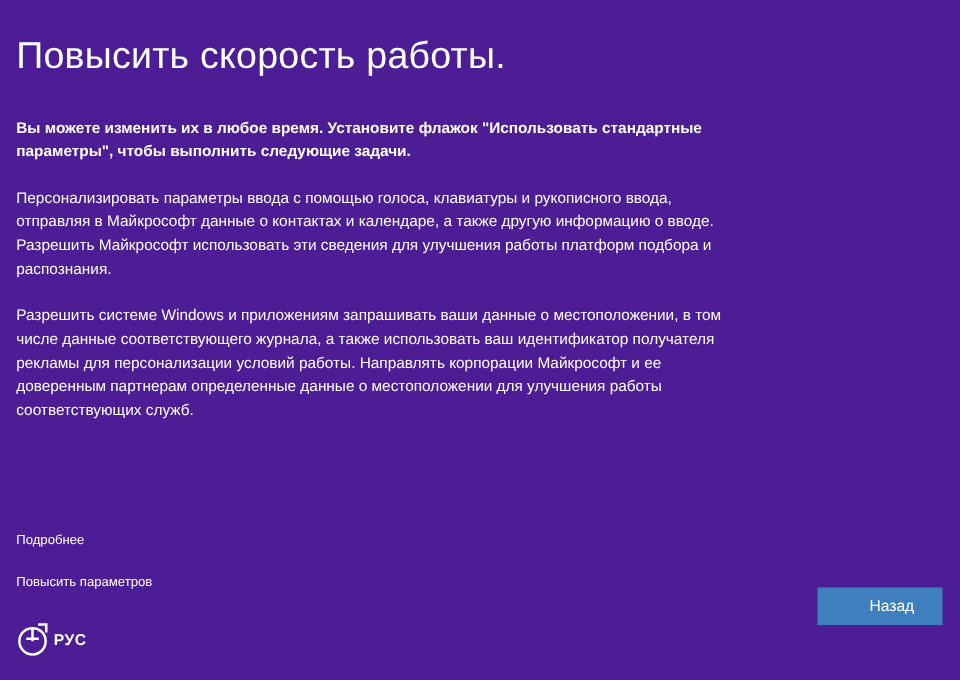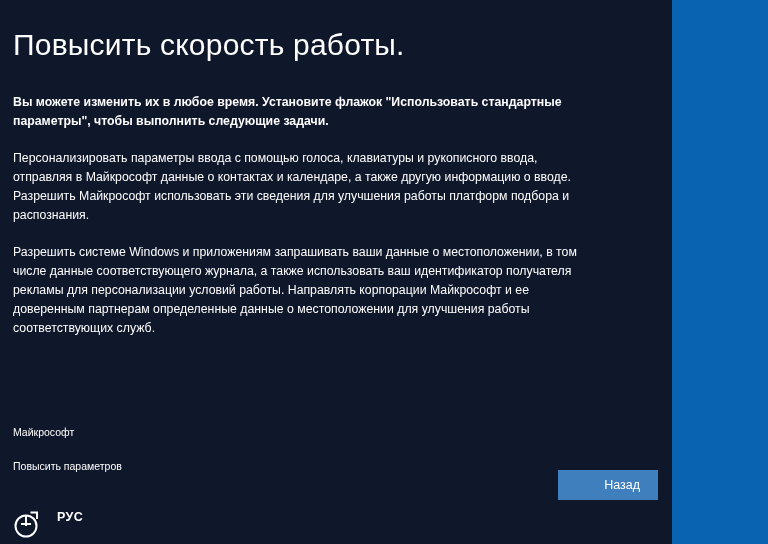--- a/index.html
+++ b/index.html
@@ -8,23 +8,23 @@
   }
   body {
     width: 768px;
     height: 544px;
     background: #0a63b0;
     font-family: "Liberation Sans", sans-serif;
     overflow: hidden;
   }
   .screen {
     position: relative;
-    width: 672px;
+    width: 768px;
     height: 544px;
-    background: #0f172a;
+    background: #4c1d95;
     box-sizing: border-box;
   }
   .content {
     position: absolute;
     left: 13px;
     top: 28px;
     right: 13px;
   }
   .page-title {
     color: #ffffff;
@@ -78,35 +78,35 @@
     height: 30px;
     padding: 0 18px;
     cursor: pointer;
     outline: none;
     line-height: 30px;
     box-sizing: border-box;
   }
   .btn-back {
     background: #3f7fbe;
     min-width: 100px;
-    text-align: right;
+    text-align: center;
     padding-left: 37px;
   }
   .btn-primary {
     background: #2196f3;
     min-width: 260px;
     text-align: center;
   }
   .bottombar {
     position: absolute;
     left: 13px;
-    bottom: 4px;
+    bottom: 17px;
     display: flex;
-    align-items: flex-start;
-    gap: 14px;
+    align-items: center;
+    gap: 0;
   }
   .ease-icon {
     width: 30px;
     height: 30px;
     position: relative;
     display: inline-block;
   }
   .kbd-lang {
     color: #ffffff;
     font-size: 12.5px;
@@ -123,21 +123,21 @@
     <h1 class="page-title">Повысить скорость работы.</h1>
 
     <div class="body-copy">
       <p class="para first">Вы можете изменить их в любое время. Установите флажок "Использовать стандартные параметры", чтобы выполнить следующие задачи.</p>
       <p class="para">Персонализировать параметры ввода с помощью голоса, клавиатуры и рукописного ввода, отправляя в Майкрософт данные о контактах и календаре, а также другую информацию о вводе. Разрешить Майкрософт использовать эти сведения для улучшения работы платформ подбора и распознания.</p>
       <p class="para">Разрешить системе Windows и приложениям запрашивать ваши данные о местоположении, в том числе данные соответствующего журнала, а также использовать ваш идентификатор получателя рекламы для персонализации условий работы. Направлять корпорации Майкрософт и ее доверенным партнерам определенные данные о местоположении для улучшения работы соответствующих служб.</p>
     </div>
   </div>
 
   <div class="link-row">
-    <a href="#" class="small-link">Майкрософт</a>
+    <a href="#" class="small-link">Подробнее</a>
   </div>
 
   <div class="link-row2">
     <a href="#" class="small-link">Повысить параметров</a>
   </div>
 
   <div class="buttons">
     <button class="btn btn-back">Назад</button>
   </div>
 

